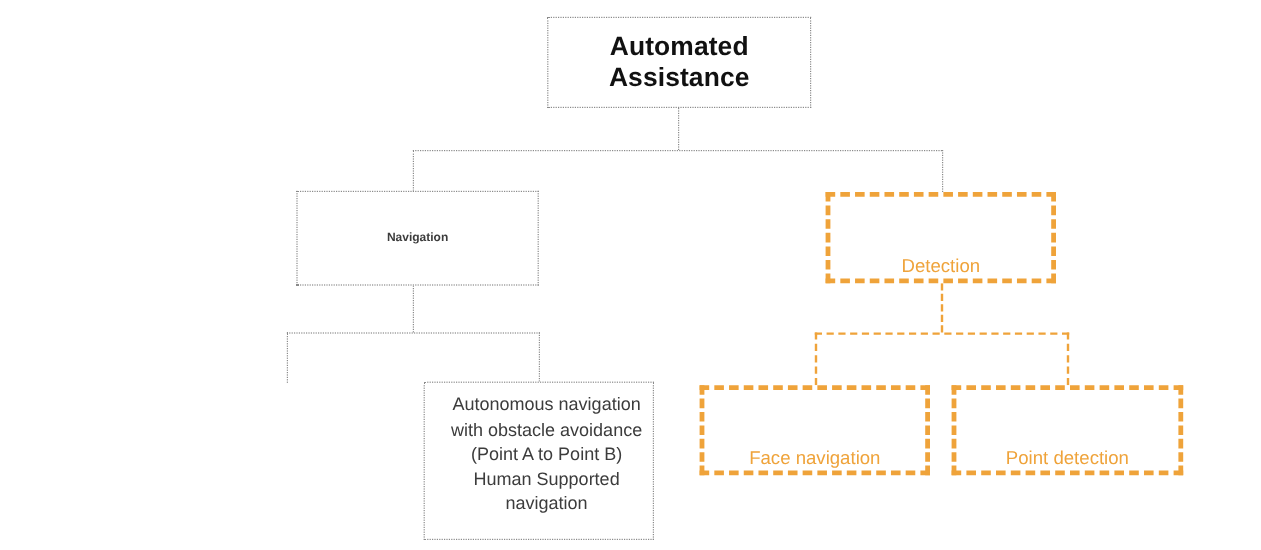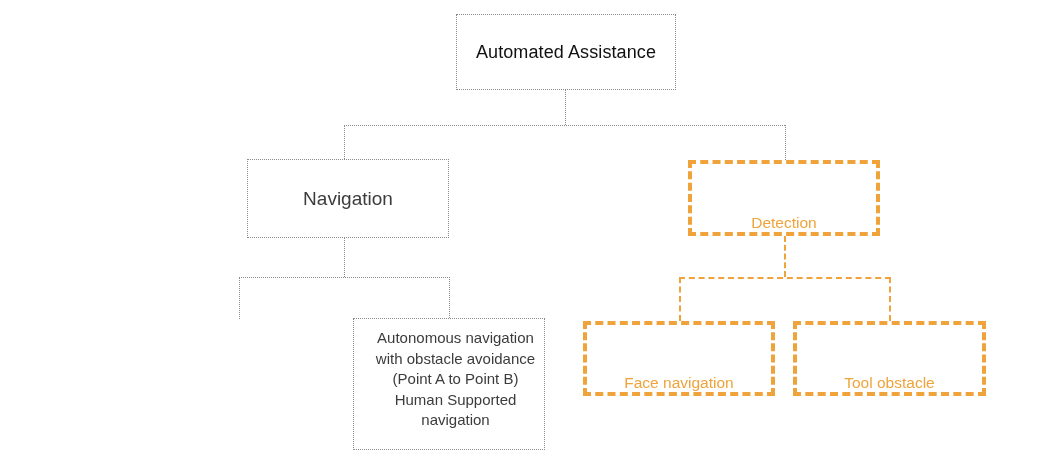--- a/index.html
+++ b/index.html
@@ -26,28 +26,29 @@
     box-sizing: border-box;
     display: flex;
     align-items: center;
     justify-content: center;
     text-align: center;
     background: #ffffff;
   }
   .node-plain {
     border: 1px dotted #8a8a8a;
     color: #3c3c3c;
-    font-size: 19px;
+    font-size: 10px;
     line-height: 19px;
+    font-weight: bold;
   }
   .node-root {
     border: 1px dotted #8a8a8a;
     color: #111111;
-    font-weight: normal;
-    font-size: 18px;
+    font-weight: bold;
+    font-size: 22px;
     letter-spacing: 0.1px;
   }
   .node-highlight {
     border: 4px dashed #efa33a;
     color: #efa33a;
     font-weight: normal;
     font-size: 15.5px;
     align-items: flex-end;
   }
   .node-text {
@@ -116,16 +117,16 @@
 
 
   <div class="node node-text" style="left:353px; top:318px; width:192px; height:132px;">Autonomous navigation with obstacle avoidance (Point A to Point B)
 Human Supported navigation</div>
 
   <div class="node node-highlight" style="left:583px; top:321px; width:192px; height:75px;">
     <span>Face navigation</span>
   </div>
 
   <div class="node node-highlight" style="left:793px; top:321px; width:193px; height:75px;">
-    <span>Tool obstacle</span>
+    <span>Point detection</span>
   </div>
 
 </div>
 
 </body></html>

